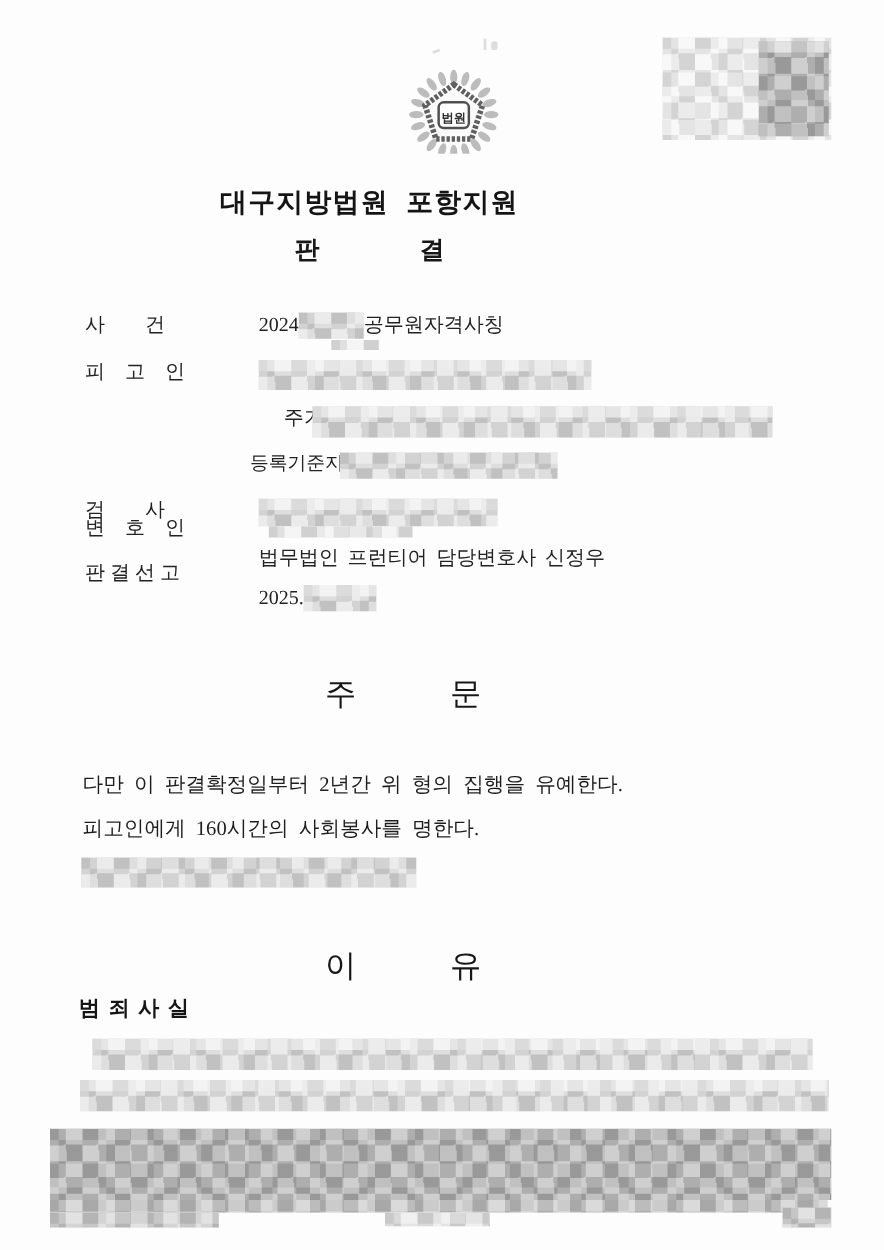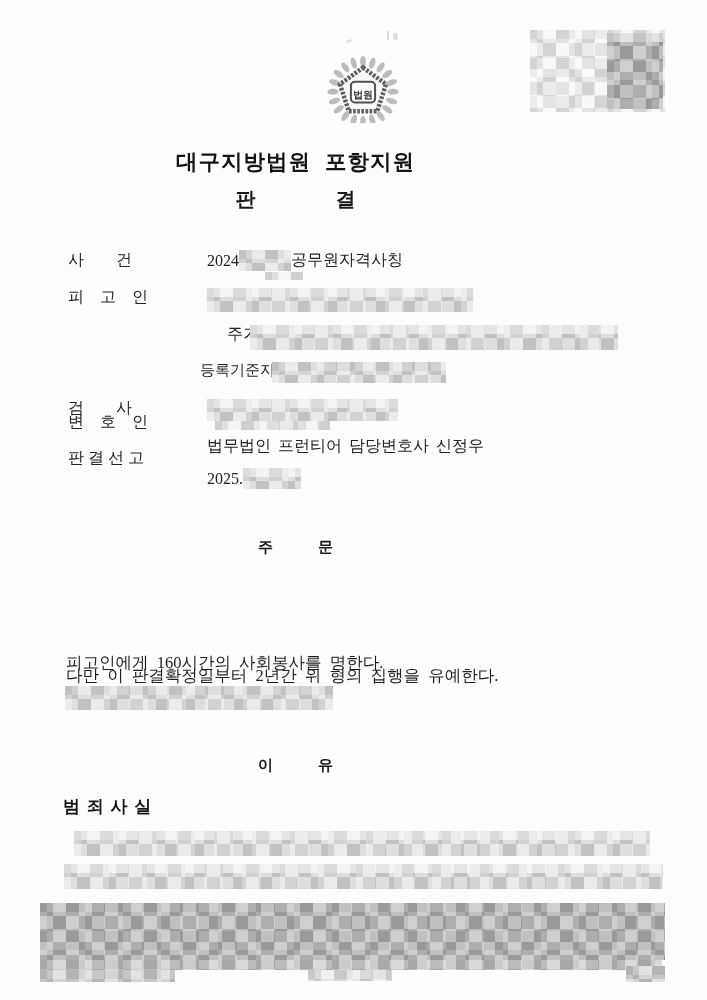--- a/index.html
+++ b/index.html
@@ -18,21 +18,21 @@
   .center{left:0;width:591px;text-align:center;}
 
   .court-title{top:147px;font-size:21.5px;font-weight:bold;letter-spacing:1px;color:#141414;}
   .judgment-heading{top:186px;font-size:20px;font-weight:bold;color:#171717;}
 
   .field-label{left:68px;font-size:16px;color:#222;}
   .field-sublabel{font-size:16px;color:#222;}
   .field-value{font-size:16px;color:#222;}
   .row-flex{display:flex;align-items:center;}
 
-  .section-heading{font-size:15px;font-weight:bold;color:#171717;}
+  .section-heading{font-size:25px;font-weight:normal;color:#171717;padding-left:27px;}
   .body-line{left:66px;font-size:16.5px;word-spacing:4px;color:#1e1e1e;}
   .sub-heading{left:63px;font-size:17px;font-weight:bold;letter-spacing:1px;color:#151515;}
 
   
   .mx{
     background-color:#d9d9d9;
     background-image:
       repeating-conic-gradient(rgba(255,255,255,0.35) 0% 25%, rgba(120,120,120,0.13) 0% 50%),
       repeating-conic-gradient(rgba(255,255,255,0.18) 0% 25%, rgba(90,90,90,0.10) 0% 50%);
     background-size:26px 26px,38px 38px;
@@ -119,21 +119,21 @@
   <div class="abs field-label pre" style="top:412px;font-family:Liberation Mono, monospace;">변　호　인</div>
   <div class="abs field-value" style="left:207px;top:436px;word-spacing:3px;">법무법인 프런티어 담당변호사 신정우</div>
 
   <div class="abs field-label pre" style="top:448px;">판 결 선 고</div>
   <div class="abs row-flex" style="left:207px;top:468px;">
     <span class="field-value">2025.</span>
     <span class="mx mx-tt" style="width:58px;height:21px;display:inline-block;"></span>
   </div>
 
   <div class="abs center sans pre section-heading" style="top:538px;">주　　　문</div>
-  <div class="abs body-line" style="top:617px;margin-top:48px;">다만 이 판결확정일부터 2년간 위 형의 집행을 유예한다.</div>
+  <div class="abs body-line" style="top:617px;">다만 이 판결확정일부터 2년간 위 형의 집행을 유예한다.</div>
   <div class="abs body-line" style="top:652px;">피고인에게 160시간의 사회봉사를 명한다.</div>
   <div class="abs mx" style="left:65px;top:686px;width:268px;height:24px;"></div>
 
   <div class="abs center sans pre section-heading" style="top:756px;">이　　　유</div>
   <div class="abs sans sub-heading" style="top:795px;">범 죄 사 실</div>
 
   <div class="abs mx mx-tt" style="left:74px;top:831px;width:576px;height:25px;"></div>
   <div class="abs mx mx-tt" style="left:64px;top:864px;width:599px;height:25px;"></div>
 
   <div class="abs mx mx-dark" style="left:40px;top:903px;width:625px;height:57px;"></div>

